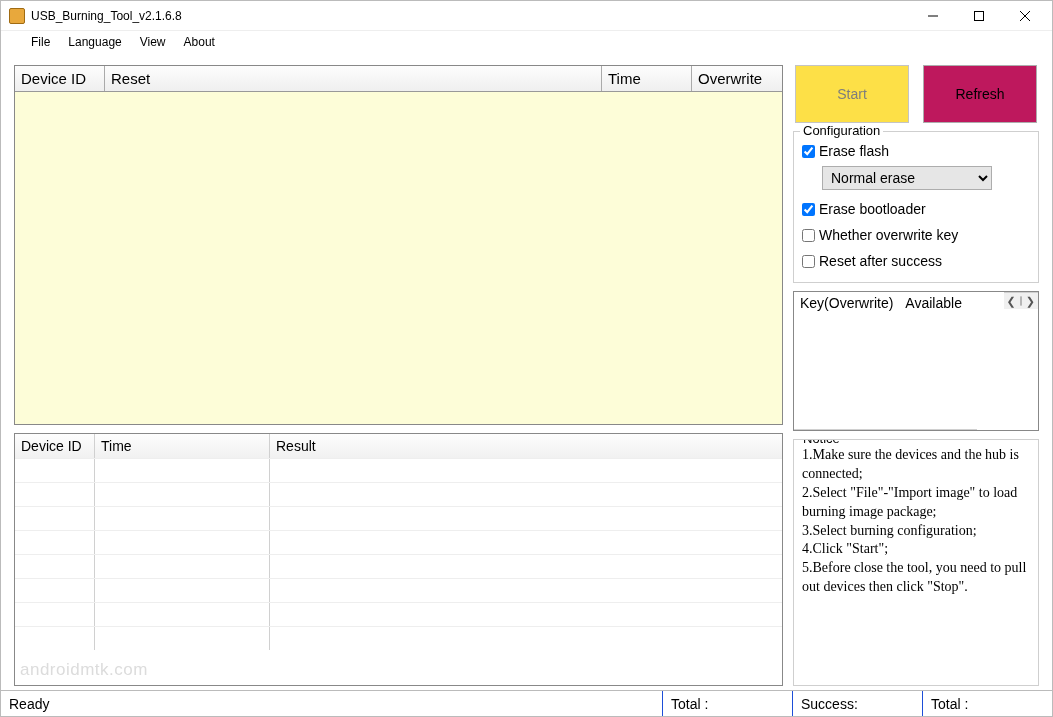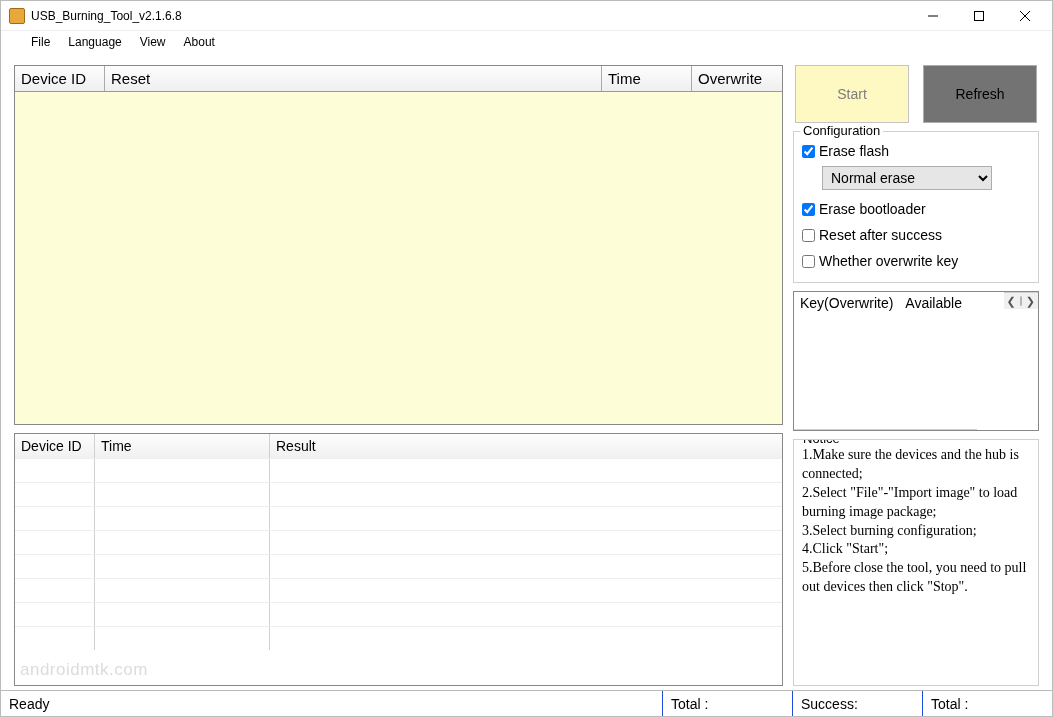--- a/index.html
+++ b/index.html
@@ -136,27 +136,27 @@
   width: 246px;
   display: flex;
   flex-direction: column;
   gap: 8px;
   min-height: 0;
 }
 .btn-row { display: flex; gap: 14px; padding: 0 2px; }
 .btn {
   flex: 1;
   height: 58px;
-  background: #737373;
+  background: #be185d;
   border: 1px solid #adadad;
   font-size: 14px;
   cursor: pointer;
   font-family: inherit;
 }
-.btn:disabled { color: #7d7d7d; background: #fef9c3; border-color: #c4c4c4; cursor: default; }
+.btn:disabled { color: #7d7d7d; background: #fde047; border-color: #c4c4c4; cursor: default; }
 
 
 .group {
   border: 1px solid #cfcfcf;
   padding: 6px 8px 8px 8px;
   position: relative;
 }
 .group .legend {
   position: absolute;
   top: -9px;
@@ -371,26 +371,26 @@
         </select>
       </div>
 
       <label class="chk-row">
         <input type="checkbox" checked="" style="">
         <span>Erase bootloader</span>
       </label>
 
       <label class="chk-row">
         <input type="checkbox" style="">
-        <span>Reset after success</span>
+        <span>Whether overwrite key</span>
       </label>
 
       <label class="chk-row">
         <input type="checkbox" style="">
-        <span>Whether overwrite key</span>
+        <span>Reset after success</span>
       </label>
     </div>
 
     <div class="key-box">
       <div class="key-head">
         <div class="kcol" style="flex:1">Key(Overwrite)</div>
         <div class="kcol" style="width:78px;text-align:left">Available</div>
       </div>
       <div class="key-body"></div>
       <div class="key-scroll">

